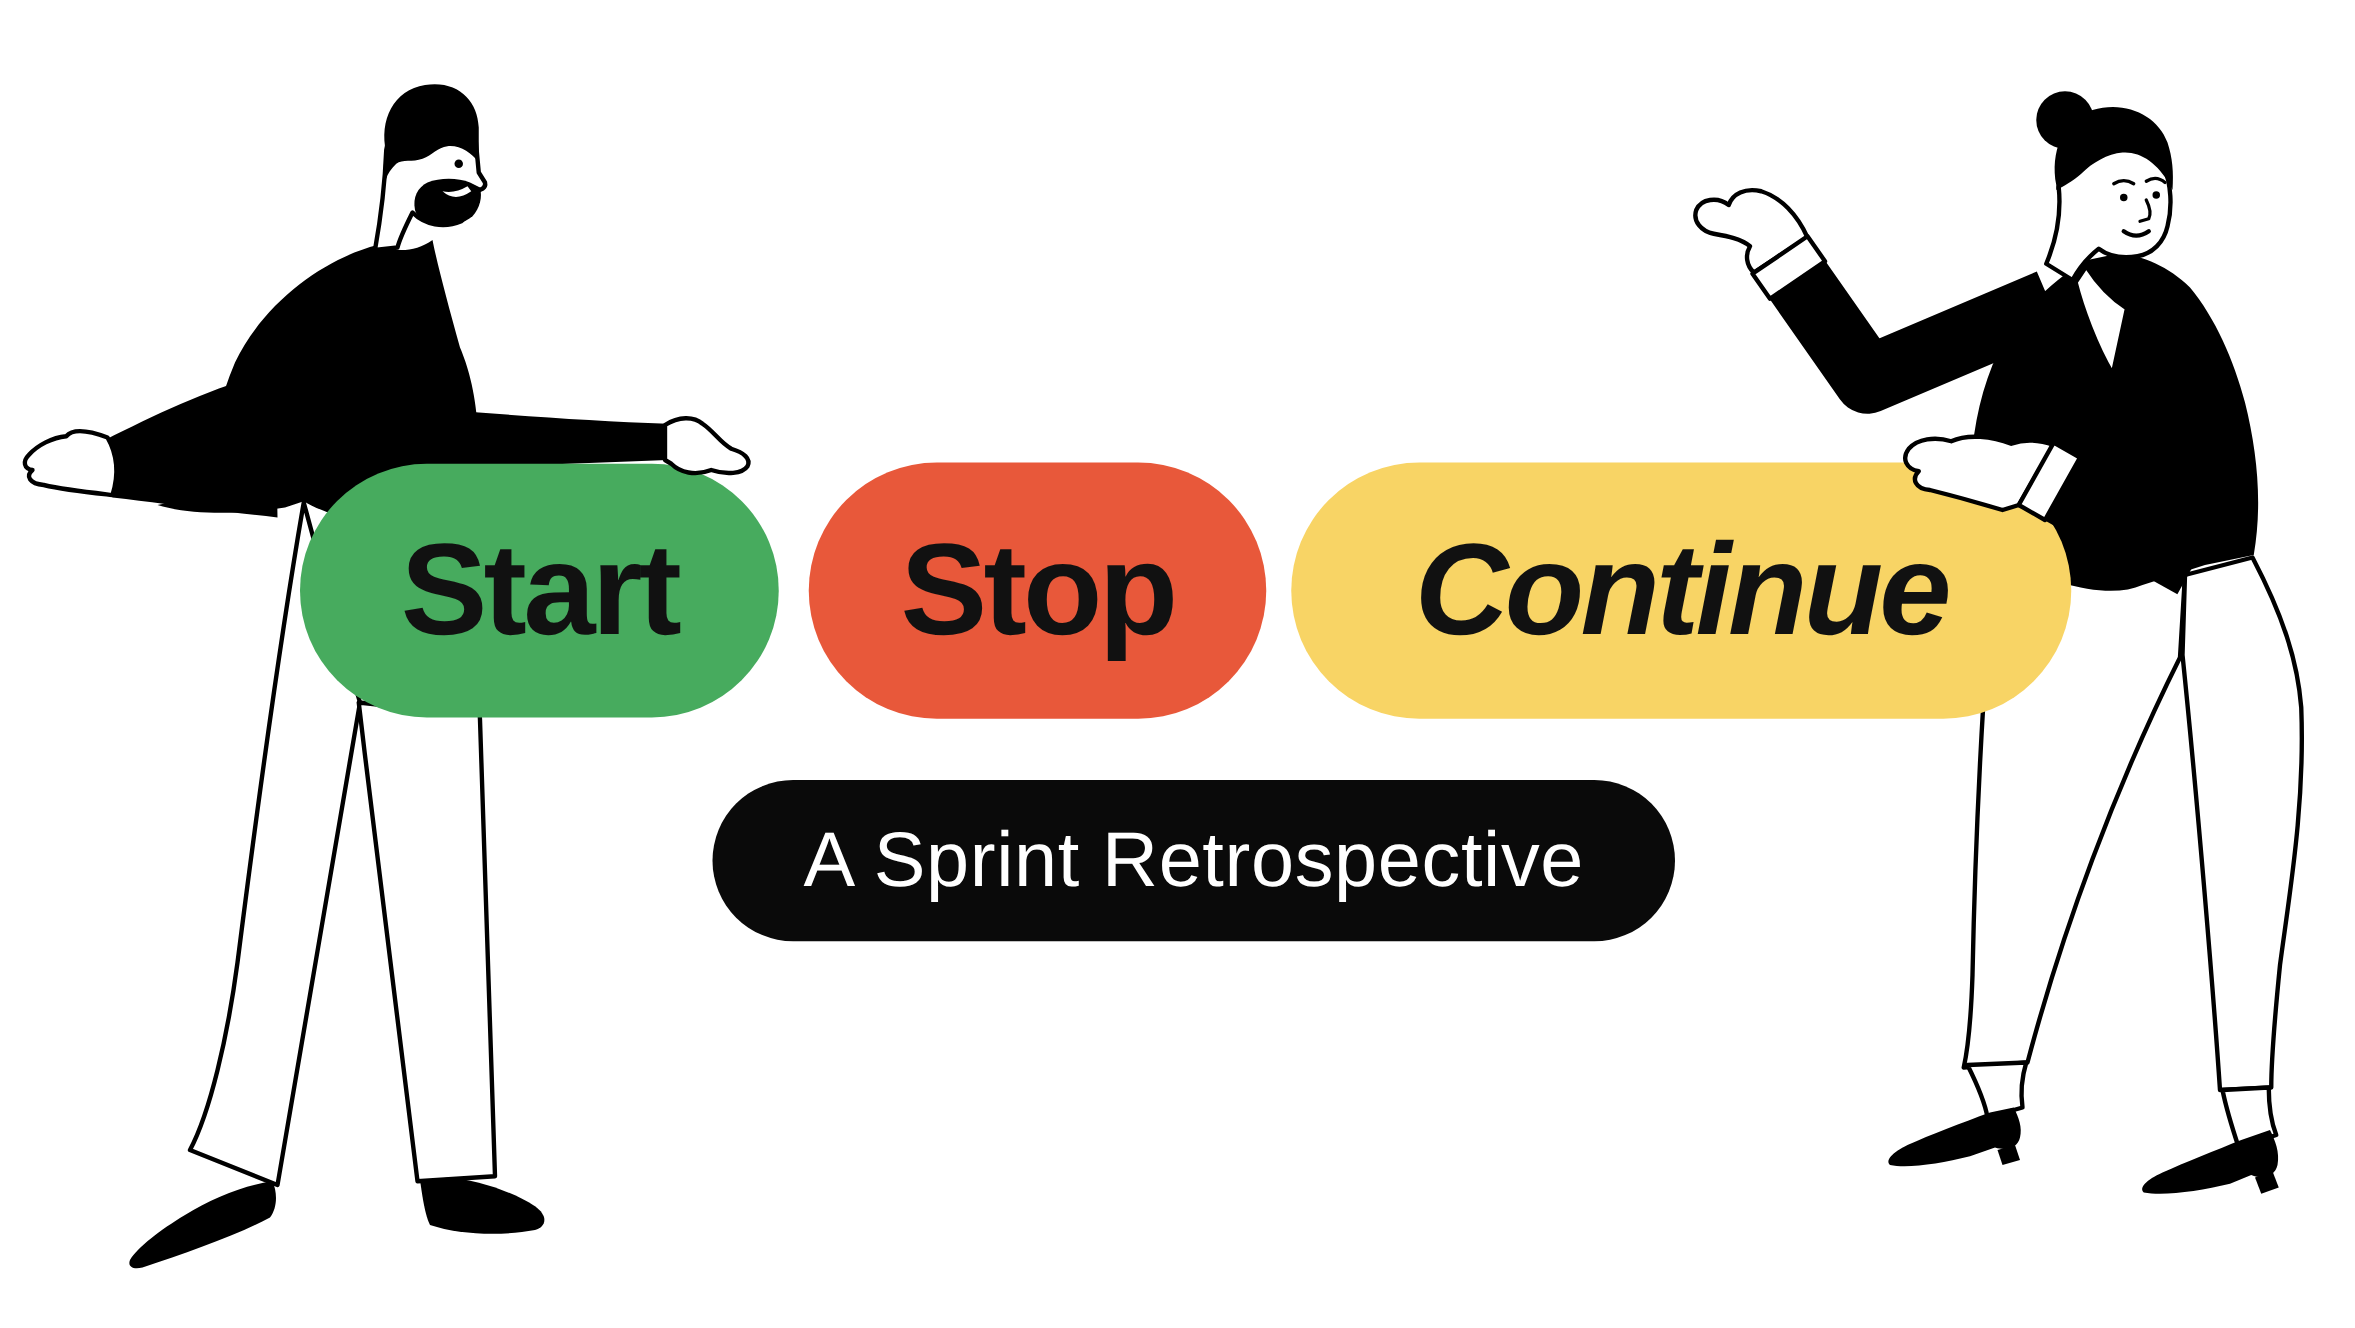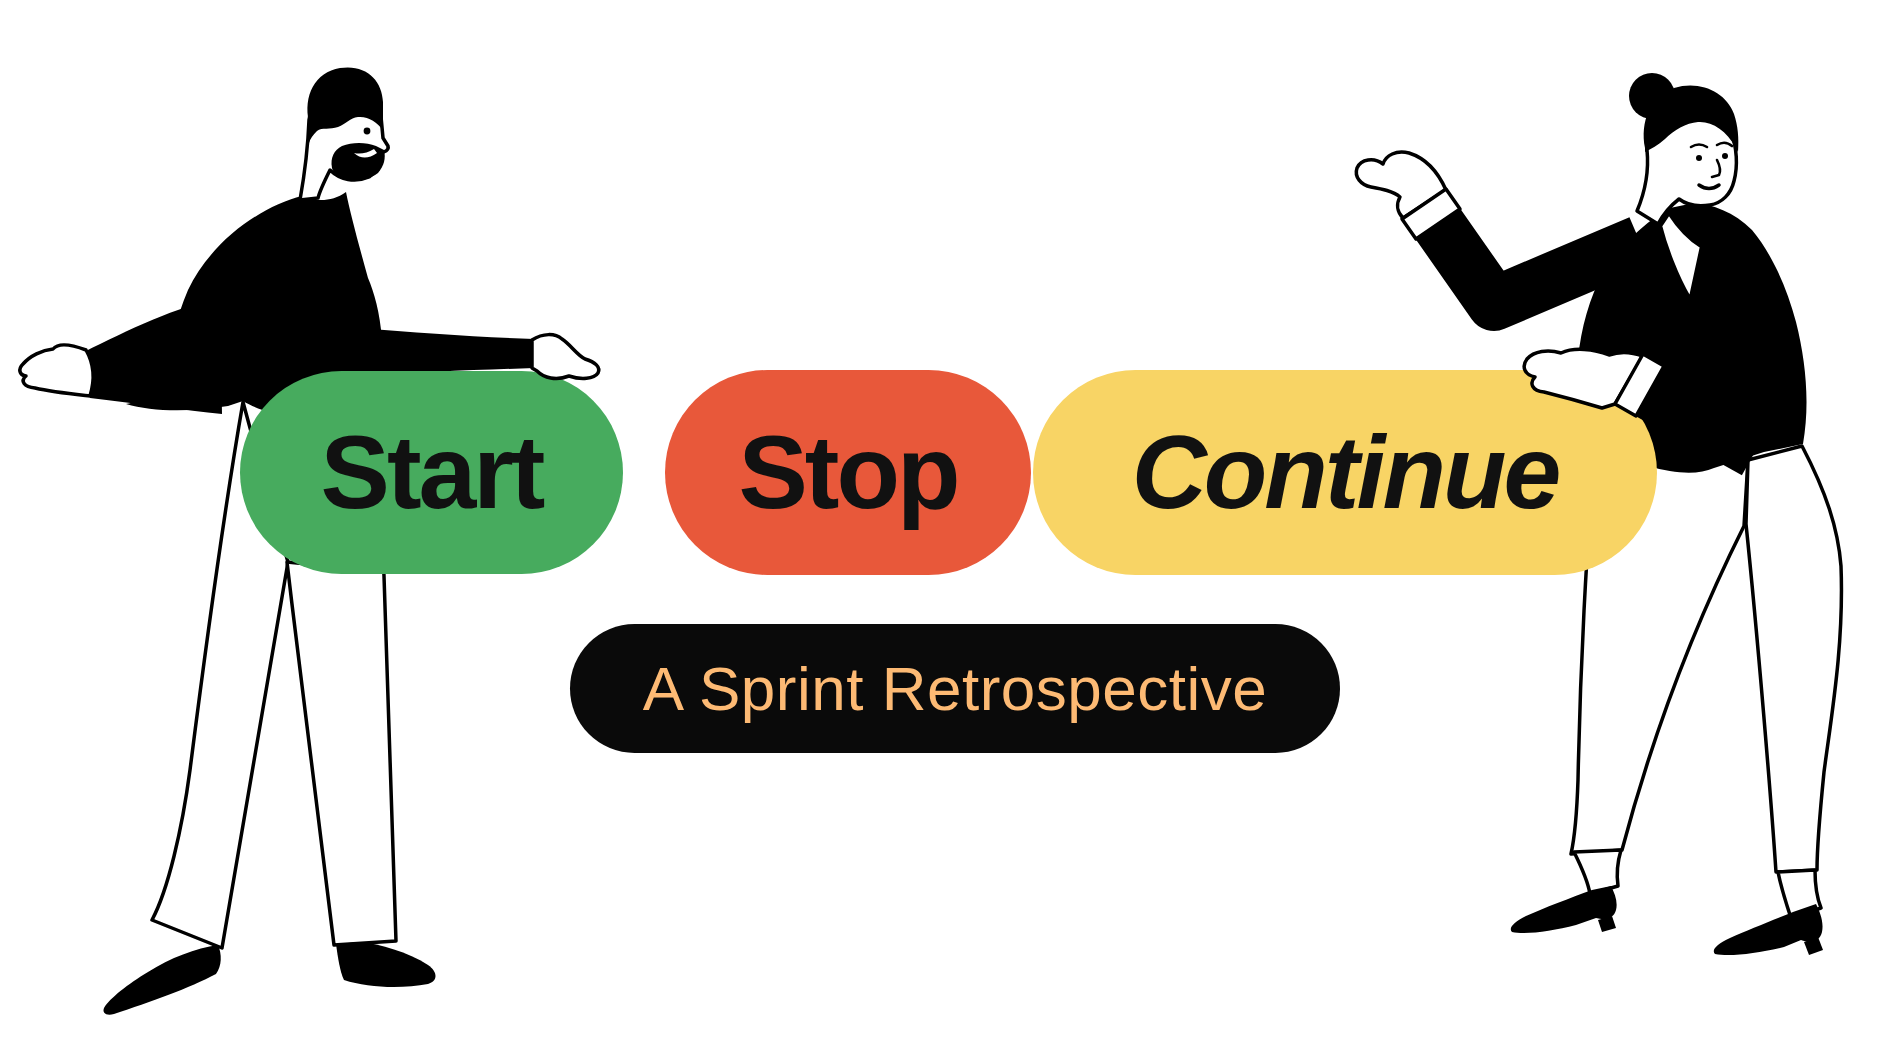--- a/index.html
+++ b/index.html
@@ -20,21 +20,21 @@
     position:absolute;
     display:flex;align-items:center;justify-content:center;
     font-weight:700;
     font-size:104px;
     letter-spacing:-3px;
     color:#111111;
     border-radius:110px;
     user-select:none;
   }
   #badge-start   {left:240px; top:371px; width:383px; height:203px;}
-  #badge-stop    {left:665px; top:370px; width:366px; height:205px;}
+  #badge-stop    {left:647px; top:370px; width:366px; height:205px;}
   #badge-continue{left:1033px;top:370px; width:624px; height:205px;font-style:italic;}
 
   .subtitle-pill{
     position:absolute;
     left:570px; top:624px; width:770px; height:129px;
     border-radius:66px;
     display:flex;align-items:center;justify-content:center;
     font-weight:400;
     font-size:62px;
     letter-spacing:0.5px;
@@ -171,21 +171,21 @@
         <path class="ink-line" d="M 1699 185 Q 1709 192 1719 185"></path>
       </g>
     </g>
   </svg>
 
   <div id="badges-layer" class="layer">
     <div class="badge" id="badge-start" style="background-color: rgb(71, 171, 94);">Start</div>
     <div class="badge" id="badge-stop" style="background-color: rgb(232, 88, 58);">Stop</div>
     <div class="badge" id="badge-continue" style="background-color: rgb(248, 212, 101);">Continue</div>
 
-    <div class="subtitle-pill" style="background-color: rgb(10, 10, 10); color: #fdba74; text-align: right;">A Sprint Retrospective</div>
+    <div class="subtitle-pill" style="background-color: rgb(10, 10, 10); color: #ffffff; text-align: right;">A Sprint Retrospective</div>
   </div>
 
   <svg id="overlay" class="layer" viewBox="0 0 1884 1062" aria-hidden="true">
 
     <path class="white-fill" d="M 532 340 C 543 333 555 333 562 339
              C 571 345 576 354 585 359 C 595 362 601 367 598 373
              C 594 379 581 380 569 376 C 556 381 544 378 537 371
              L 532 368 Z"></path>
 
     <g>

